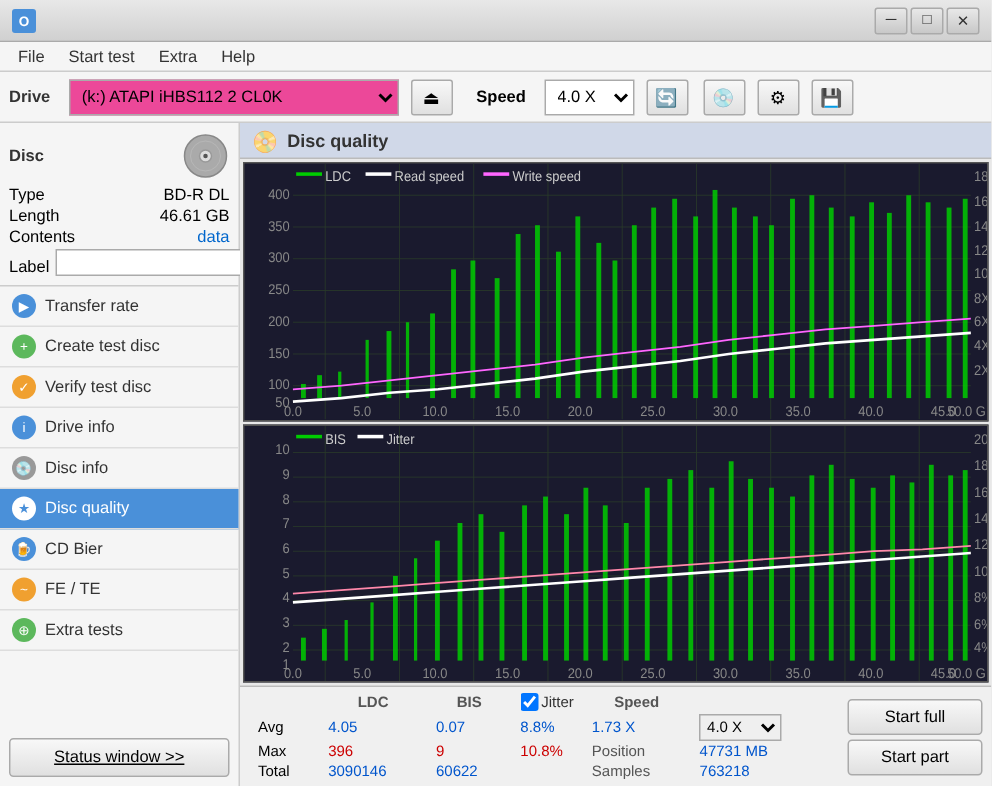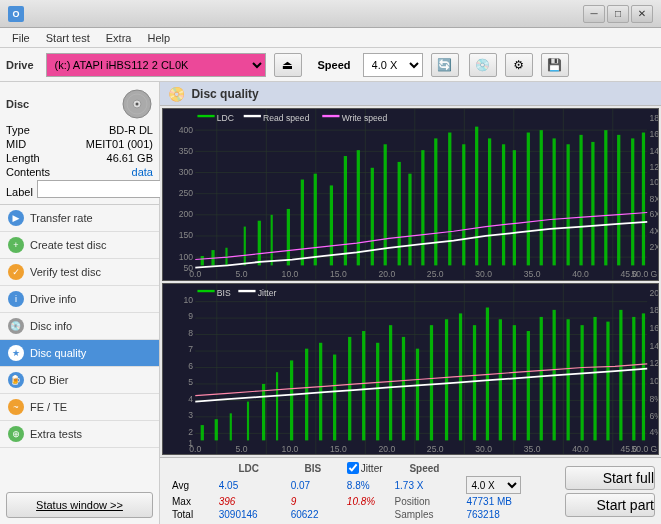--- a/index.html
+++ b/index.html
@@ -56,38 +56,38 @@
 
     
     .chart-header { background: #d0d8e8; height: 24px; display: flex; align-items: center; padding: 0 8px; gap: 6px; border-bottom: 1px solid #bbb; }
     .chart-icon { color: #4a90d9; font-size: 14px; }
     .chart-title { font-size: 12px; font-weight: bold; color: #333; }
     .chart-area { flex: 1; background: #1a1a2e; border: 1px solid #555; position: relative; overflow: hidden; }
     .progress-bar-container { flex: 1; height: 14px; background: #e0e0e0; border: 1px solid #aaa; border-radius: 2px; overflow: hidden; }
     .progress-bar-fill { height: 100%; background: linear-gradient(to bottom, #6ed86e, #3cb83c); }
     .progress-text { font-size: 10px; color: #333; min-width: 40px; text-align: right; }
     .time-text { font-size: 10px; color: #333; min-width: 35px; }
-    .right-btn { height: 24px; background: linear-gradient(to bottom, #f8f8f8, #e0e0e0); border: 1px solid #aaa; border-radius: 3px; font-size: 14px; cursor: pointer; width: 100%; text-align: right; }
+    .right-btn { height: 24px; background: linear-gradient(to bottom, #f8f8f8, #e0e0e0); border: 1px solid #aaa; border-radius: 3px; font-size: 11px; cursor: pointer; width: 100%; }
 
     
     .content-inner { flex: 1; display: flex; overflow: hidden; }
     .charts-and-stats { flex: 1; display: flex; flex-direction: column; overflow: hidden; }
 
     
     .jitter-check { display: flex; align-items: center; gap: 2px; font-size: 10px; color: #333; }
     .jitter-check input { width: 12px; height: 12px; }
 
     
     svg { display: block; }
 
     .stats-table { font-size: 10px; border-collapse: collapse; width: 100%; }
     .stats-table td { padding: 1px 6px; }
     .stats-table th { padding: 1px 6px; color: #555; font-weight: bold; text-align: center; }
     .blue-val { color: #0055cc; }
-    .red-val { color: #cc0000; font-style: italic; }
+    .red-val { color: #cc0000; }
     .bottom-progress { display: flex; align-items: center; background: #e8e8e8; border-top: 1px solid #ccc; padding: 3px 6px; gap: 6px; height: 22px; }
   </style>
 </head>
 <body>
 
 <div class="titlebar">
   <div class="titlebar-left">
     <div class="titlebar-icon">O</div>
   </div>
   <div class="titlebar-controls">
@@ -130,24 +130,20 @@
         <svg width="32" height="32" viewBox="0 0 32 32">
           <circle cx="16" cy="16" r="14" fill="#aaa" stroke="#888" stroke-width="1"></circle>
           <circle cx="16" cy="16" r="4" fill="#ddd" stroke="#999" stroke-width="1"></circle>
           <circle cx="16" cy="16" r="1.5" fill="#555"></circle>
           <ellipse cx="16" cy="16" rx="10" ry="10" fill="none" stroke="#bbb" stroke-width="0.5"></ellipse>
         </svg>
       </div>
       <div class="disc-field">
         <span>Type</span>
         <span class="disc-field-value black">BD-R DL</span>
-      </div>
-      <div class="disc-field">
-        <span>MID</span>
-        <span class="disc-field-value black">MEIT01 (001)</span>
       </div>
       <div class="disc-field">
         <span>Length</span>
         <span class="disc-field-value black">46.61 GB</span>
       </div>
       <div class="disc-field">
         <span>Contents</span>
         <span class="disc-field-value">data</span>
       </div>
       <div class="label-row">

